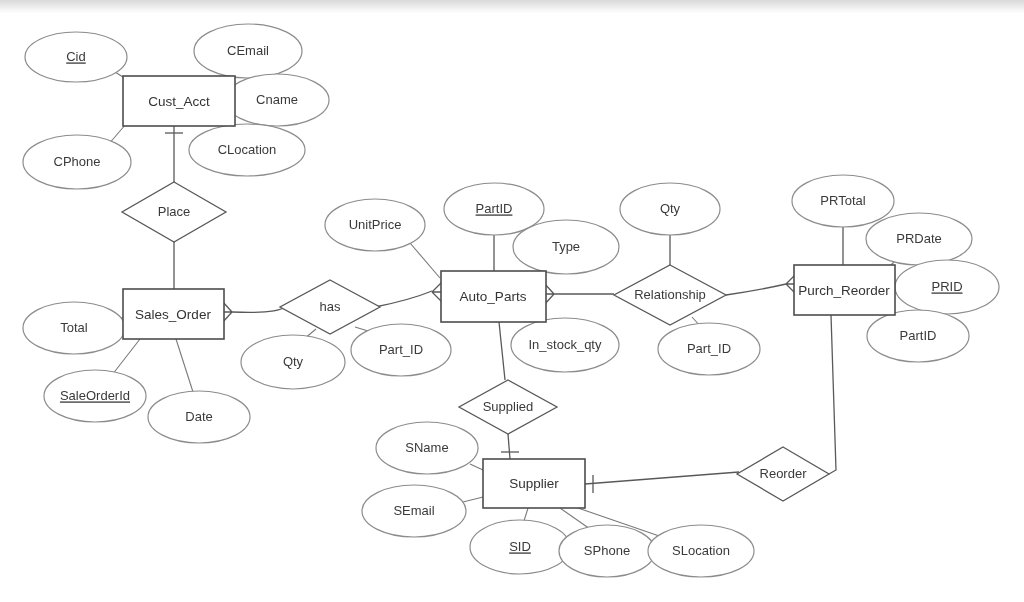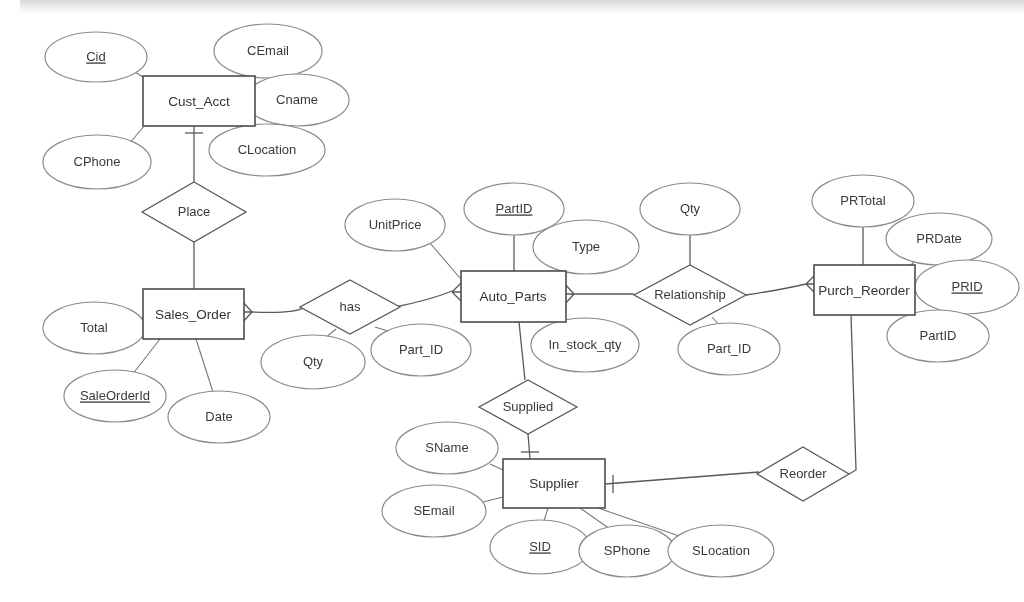--- a/index.html
+++ b/index.html
@@ -12,21 +12,20 @@
     height: 602px;
     font-family: "Liberation Sans", sans-serif;
     overflow: hidden;
     position: relative;
   }
   #canvas-wrap {
     position: relative;
     width: 812px;
     height: 602px;
     background: #ffffff;
-    margin-left: 20px;
   }
   .top-shadow {
     position: absolute;
     left: 0; top: 0;
     width: 1024px;
     height: 14px;
     background: linear-gradient(to bottom, #d9d9d9 0%, #ebebeb 45%, #f7f7f7 75%, #ffffff 100%);
     pointer-events: none;
   }
   svg#er {

